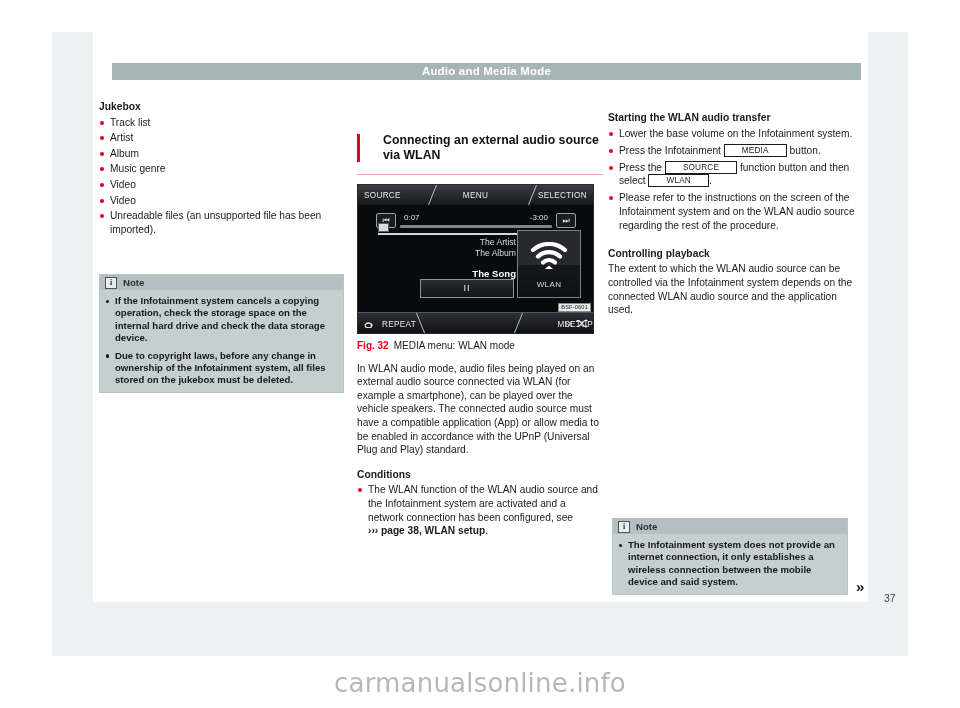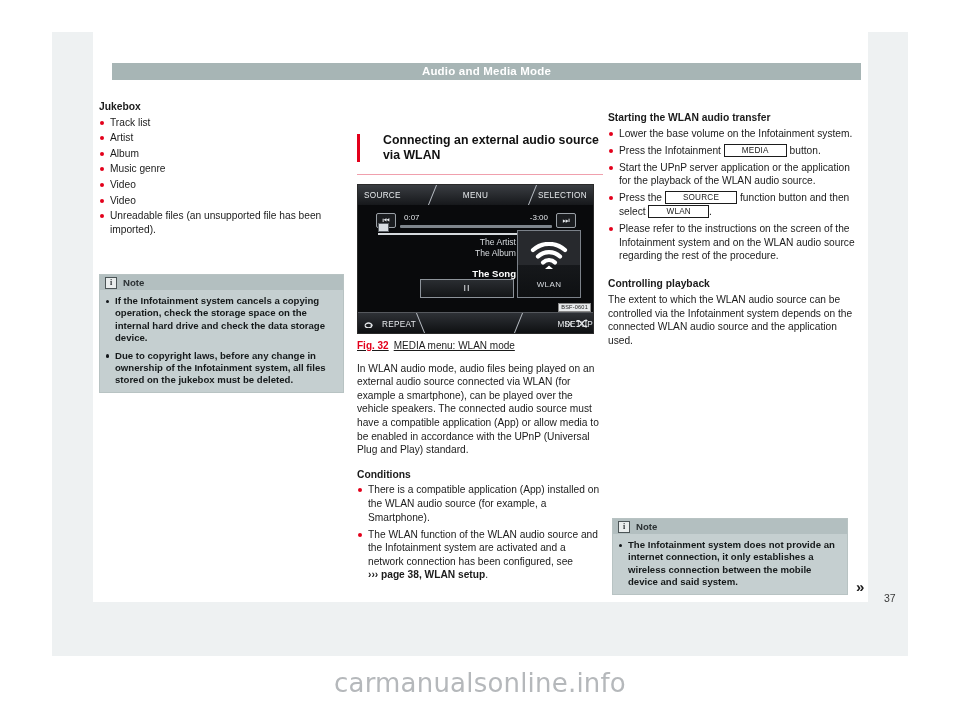--- a/index.html
+++ b/index.html
@@ -292,21 +292,20 @@
     letter-spacing: 0.2px;
     border: 0.5px solid #888;
     line-height: 7.5px;
   }
 
   
   #fig-caption {
     margin-top: 5px;
     font-size: 10px;
     margin-bottom: 9px;
-    text-decoration: underline;
   }
   #fig-caption .fignum {
     color: #e3001b;
     font-weight: bold;
   }
   #fig-caption .figtext { margin-left: 5px; }
 
   
   .note {
     border: 1px solid #b8c3c3;
@@ -525,34 +524,32 @@
   </div>
 
   <div id="fig-caption">
     <span class="fignum">Fig. 32</span><span class="figtext">MEDIA menu: WLAN mode</span>
   </div>
 
   <div class="para">In WLAN audio mode, audio files being played on an external audio source connected via WLAN (for example a smartphone), can be played over the vehicle speakers. The connected audio source must have a compatible application (App) or allow media to be enabled in accordance with the UPnP (Universal Plug and Play) standard.</div>
 
   <div class="spacer-sm"></div>
   <div class="subhead">Conditions</div>
-  <div class="bullet">There is a compatible application (App) installed on the WLAN audio source (for example, a Smartphone).</div>
   <div class="bullet"><span>The WLAN function of the WLAN audio source and the Infotainment system are activated and a network connection has been configured, see</span> <span class="ref"><span>››› page 38, WLAN setup</span></span><span>.</span></div>
 </div>
 
 <div class="col" id="col-right">
 
   <div class="spacer-md"></div>
   <div class="subhead">Starting the WLAN audio transfer</div>
 
   <div class="bullet">Lower the base volume on the Infotainment system.</div>
 
   <div class="bullet"><span>Press the Infotainment</span> <span class="keycap">MEDIA</span> <span>button.</span></div>
 
-  <div class="bullet">Start the UPnP server application or the application for the playback of the WLAN audio source.</div>
 
   <div class="bullet"><span>Press the</span> <span class="keycap">SOURCE</span> <span>function button and then select</span> <span class="keycap">WLAN</span><span>.</span></div>
 
   <div class="bullet">Please refer to the instructions on the screen of the Infotainment system and on the WLAN audio source regarding the rest of the procedure.</div>
 
   <div class="spacer-md"></div>
   <div class="subhead">Controlling playback</div>
   <div class="para">The extent to which the WLAN audio source can be controlled via the Infotainment system depends on the connected WLAN audio source and the application used.</div>
 </div>
 

